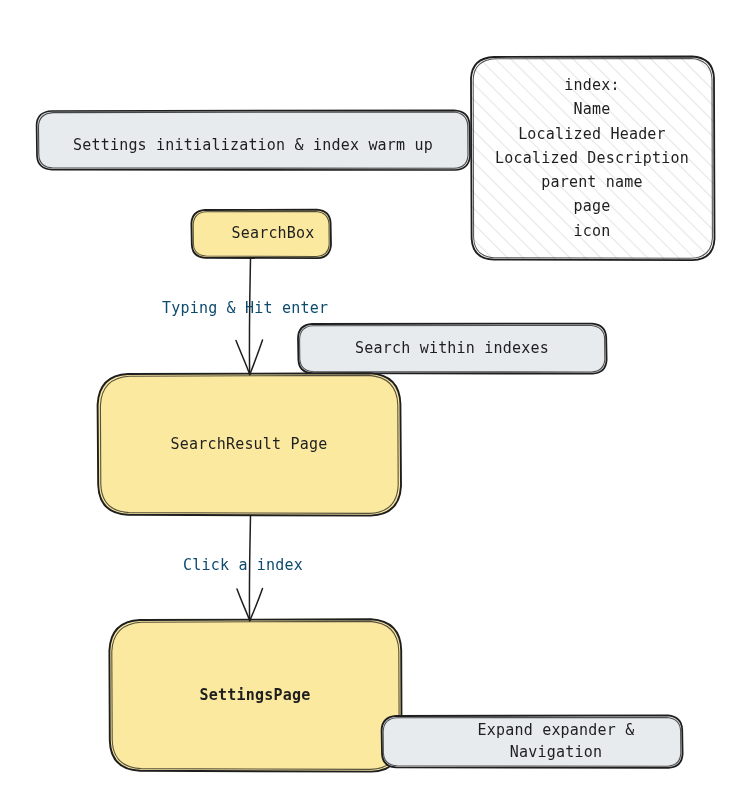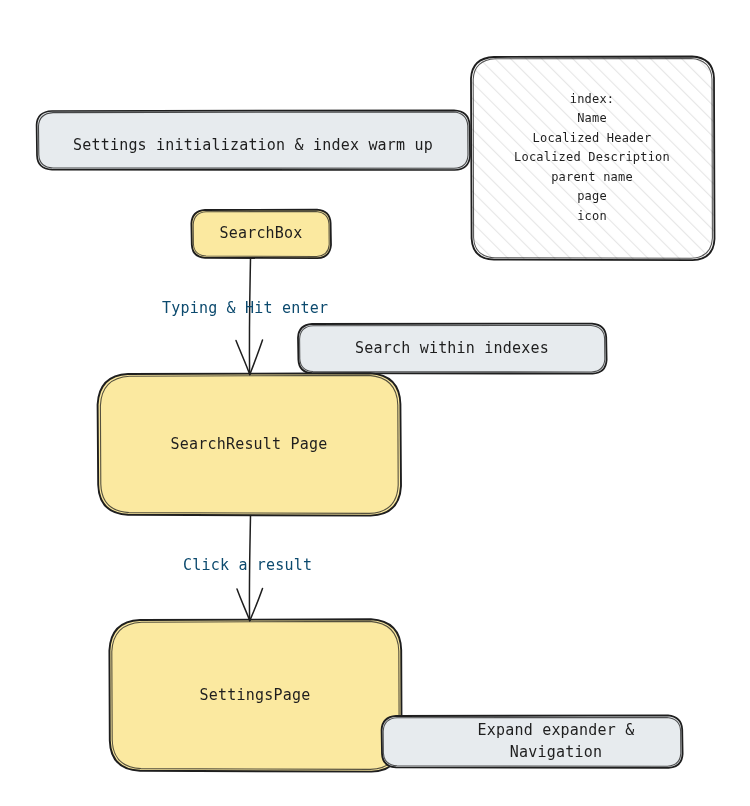--- a/index.html
+++ b/index.html
@@ -41,27 +41,27 @@
     line-height: 1.45;
     color: #1e1e1e;
     letter-spacing: 0.2px;
     white-space: pre-line;
     padding: 0 10px;
   }
 
   
   #node-settings-init { left: 36px;  top: 110px; width: 434px; height: 72px; }
   #node-index-schema  { left: 470px; top: 56px;  width: 244px; height: 204px; }
-  #node-searchbox     { left: 192px; top: 210px; width: 138px; height: 48px; }
+  #node-searchbox     { left: 204px; top: 210px; width: 138px; height: 48px; }
   #node-search-indexes{ left: 298px; top: 324px; width: 308px; height: 50px; }
   #node-searchresult  { left: 98px;  top: 374px; width: 302px; height: 142px; border-radius: 19px; }
-  #node-settingspage  { left: 110px; top: 620px; width: 290px; height: 152px; }
+  #node-settingspage  { left: 110px; top: 620px; width: 290px; height: 152px; font-weight: bold; }
   #node-expand-nav    { left: 382px; top: 716px; width: 300px; height: 52px; padding-left: 48px; }
 
-  #node-index-schema .node-label { font-size: 12px; line-height: 1.62; }
+  #node-index-schema .node-label { font-size: 15px; line-height: 1.62; }
   #node-searchresult .node-label,
   #node-settingspage .node-label { font-size: 15px; }
 
   
   .edge-label {
     position: absolute;
     font-family: "DejaVu Sans Mono", "Liberation Mono", monospace;
     font-size: 15px;
     color: #0c4a6e;
     letter-spacing: 0.2px;
@@ -174,13 +174,13 @@
 <div class="node" id="node-settingspage">
   <span class="node-label">SettingsPage</span>
 </div>
 
 <div class="node" id="node-expand-nav">
   <span class="node-label">Expand expander &amp; Navigation</span>
 </div>
 
 <div class="edge-label" id="edge-label-typing">Typing &amp; Hit enter</div>
 
-<div class="edge-label" id="edge-label-click">Click a result</div>
+<div class="edge-label" id="edge-label-click">Click a index</div>
 
 </body></html>

